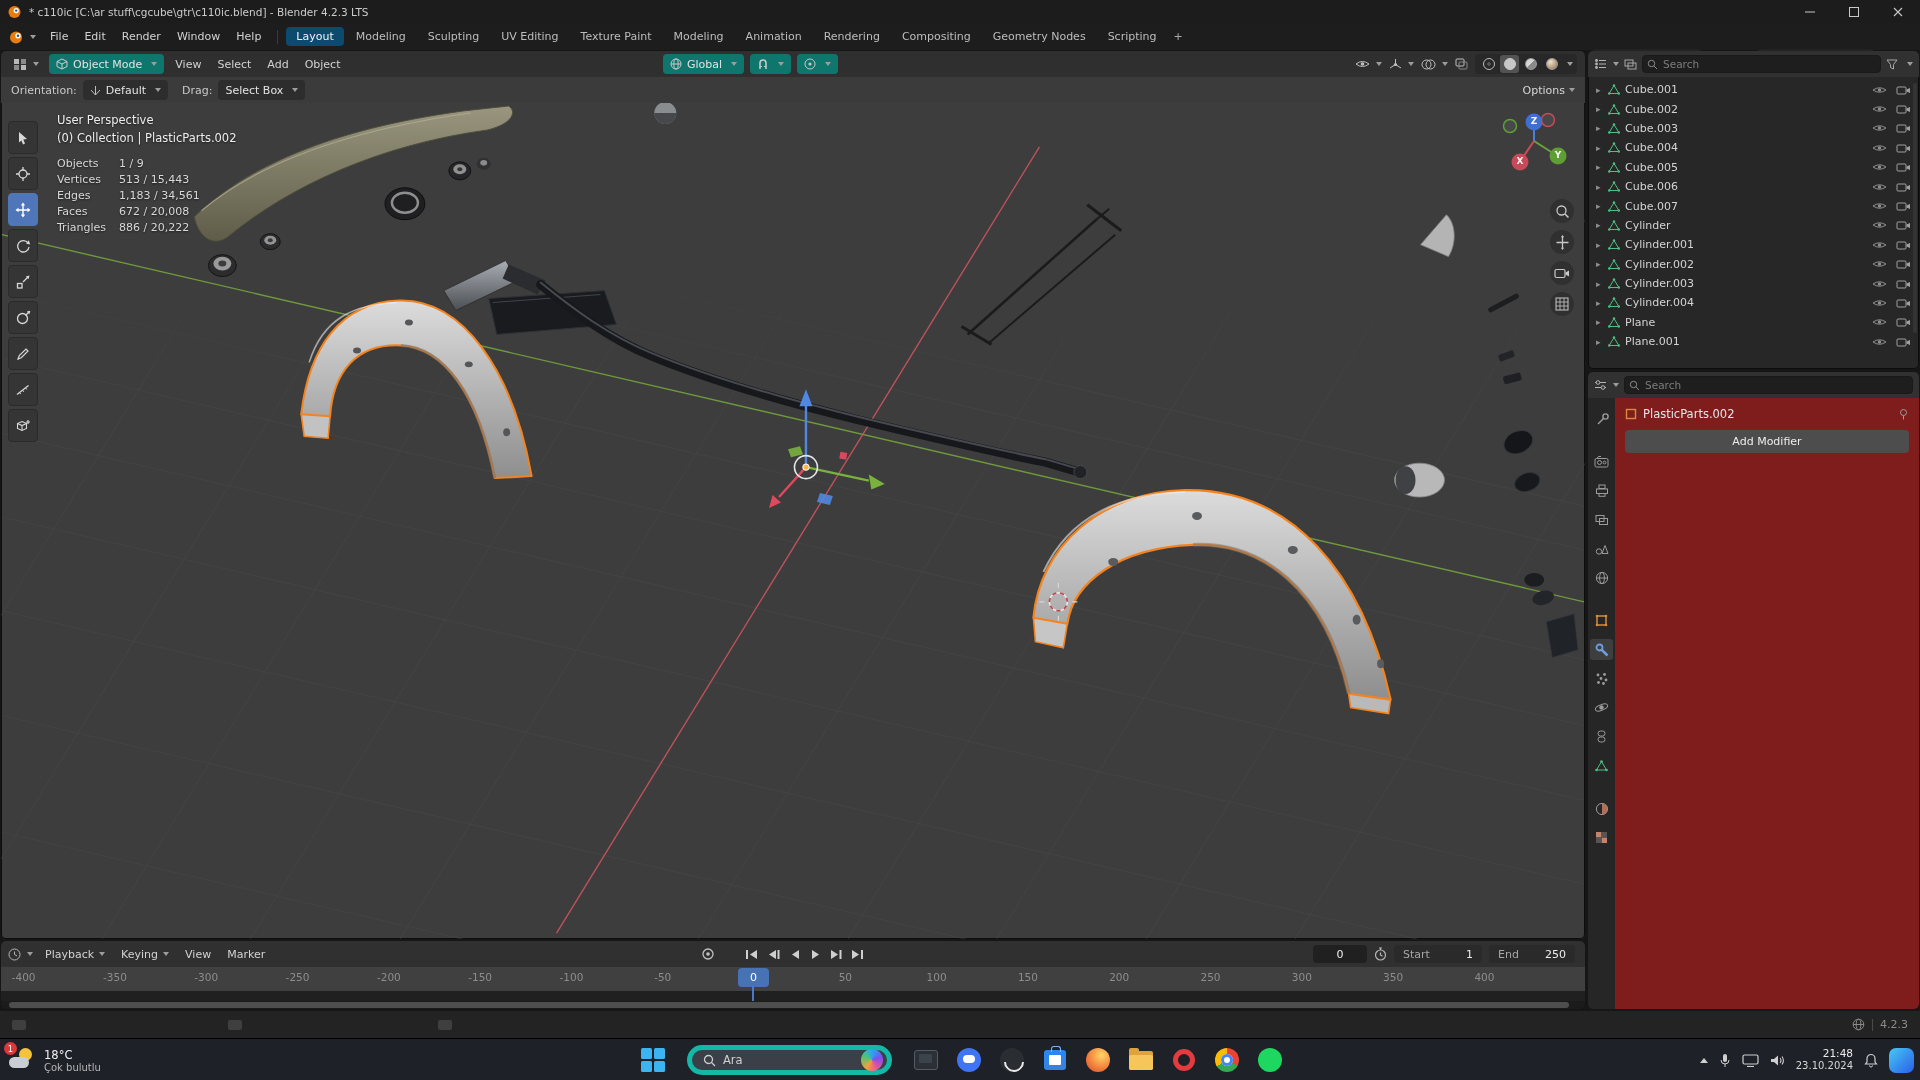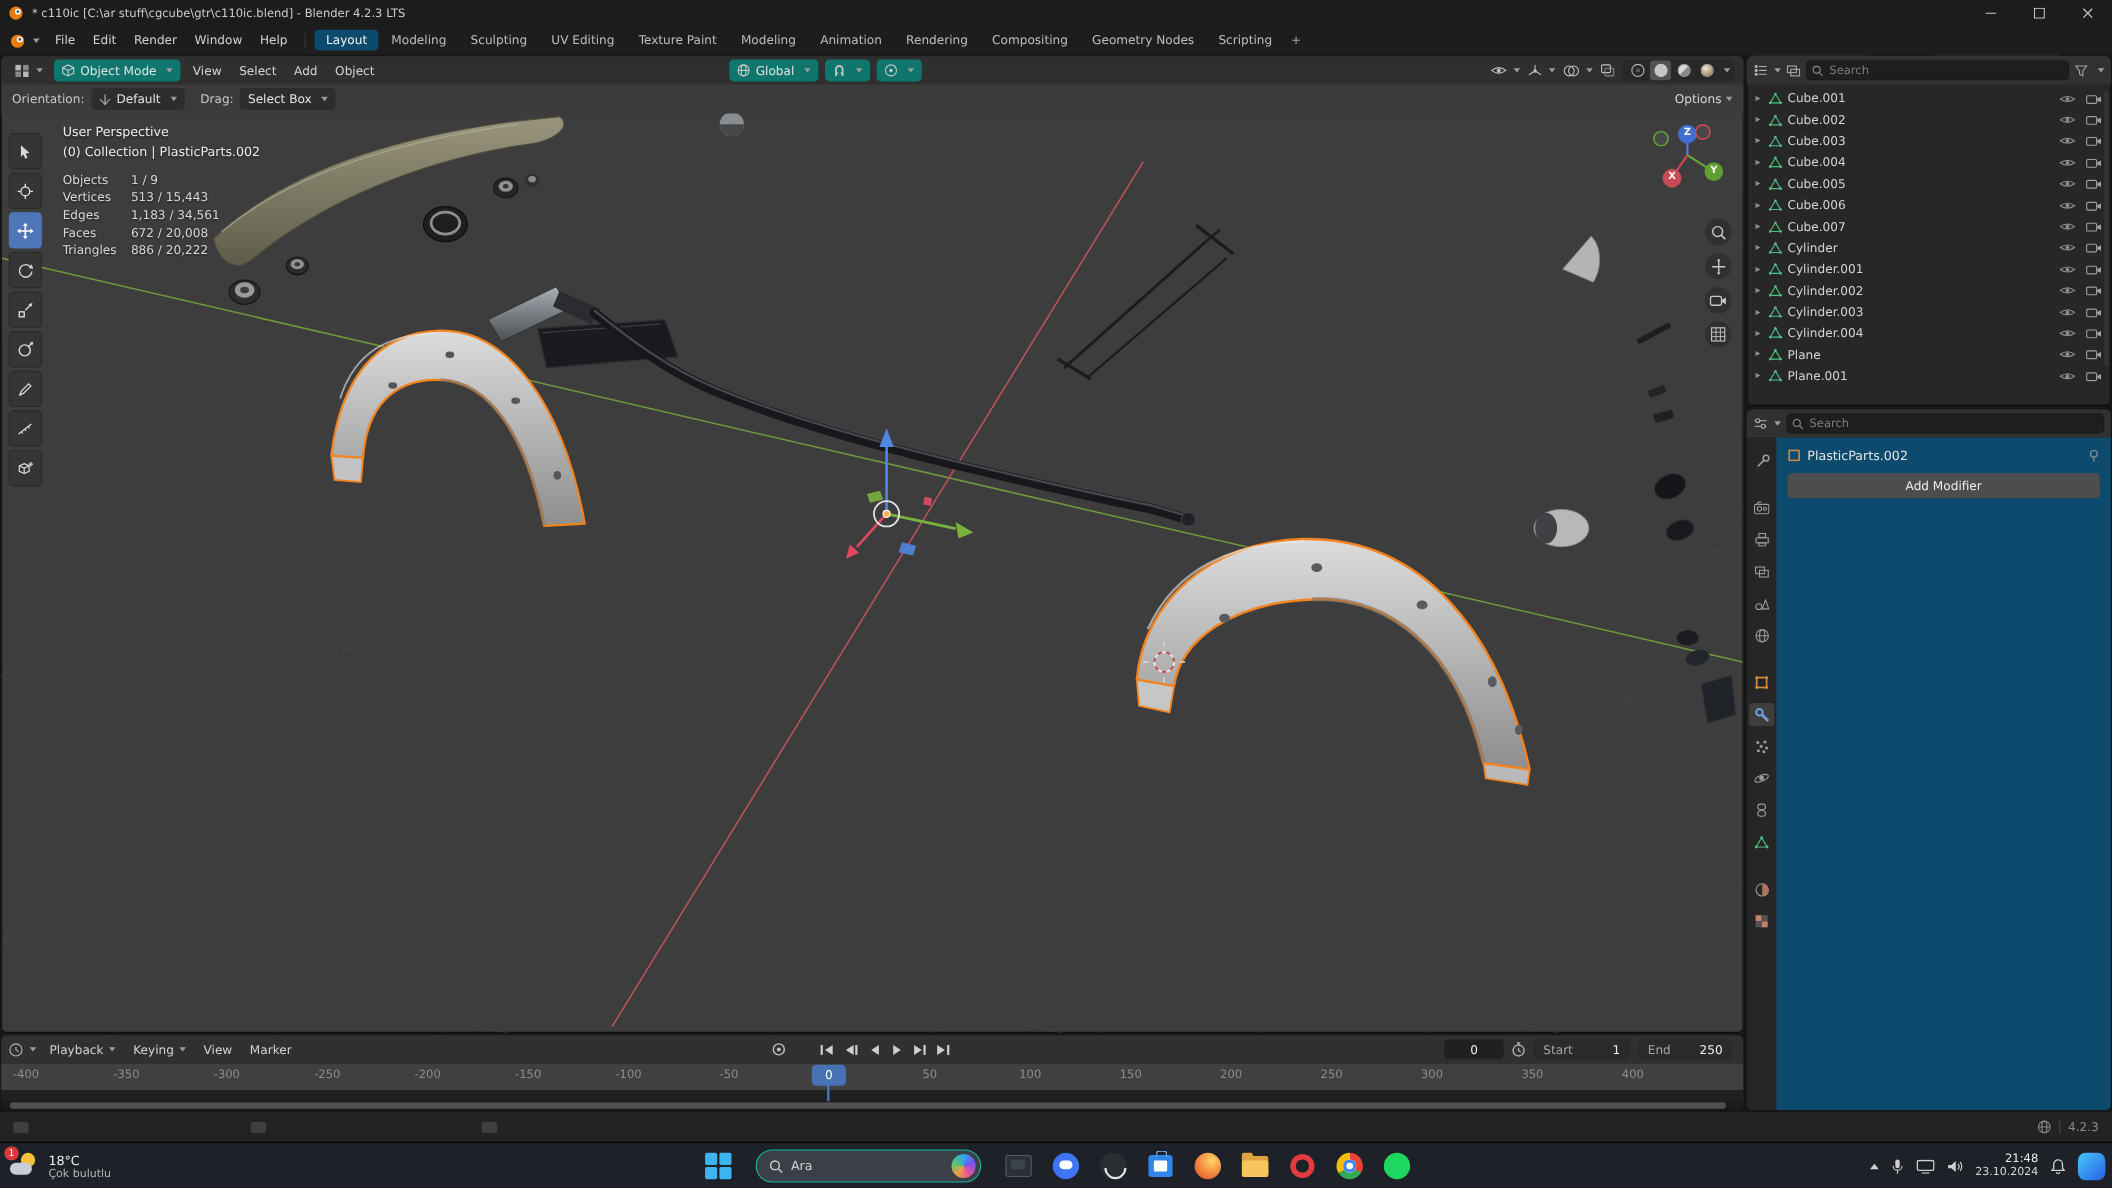--- a/index.html
+++ b/index.html
@@ -93,41 +93,41 @@
 .orow .chev{color:#8f8f8f;font-size:9px;width:12px}
 .orow .nm{margin-left:5px;flex:1;white-space:nowrap}
 .ol-scroll{position:absolute;right:2px;top:32px;width:4px;height:250px;background:#3f3f3f;border-radius:2px;opacity:.55}
 
 .properties{left:1588px;top:372px;width:331px;height:637px;background:#2e2e2e}
 .pr-header{height:26px;background:#313131;display:flex;align-items:center;padding:0 6px;gap:5px;border-radius:5px 5px 0 0}
 .pr-rail{position:absolute;left:0;top:26px;bottom:0;width:27px;background:#262626;display:flex;flex-direction:column;align-items:center;padding-top:10px;gap:8px;border-radius:0 0 0 5px}
 .rtab{width:23px;height:21px;display:flex;align-items:center;justify-content:center;border-radius:3px}
 .rtab.active{background:#3e3e3e}
 .rgap{height:6px;flex:none}
-.pr-content{position:absolute;left:27px;top:26px;right:0;bottom:0;background:#0c4a6e;border-radius:0 0 5px 0}
+.pr-content{position:absolute;left:27px;top:26px;right:0;bottom:0;background:#7f1d1d;border-radius:0 0 5px 0}
 .pc-crumb{display:flex;align-items:center;gap:6px;padding:9px 10px 6px 10px;color:#e4e4e4;font-size:11.5px}
 .pc-crumb .sp{flex:1}
 .add-mod{margin:3px 10px;height:23px;background:#4d4d4d;border-radius:4px;display:flex;align-items:center;justify-content:center;color:#ececec}
 
 .statusbar{left:0;top:1011px;width:1920px;height:27px;background:#232323;color:#8a8a8a}
 .sb-chip{top:9px;width:14px;height:10px;background:#4a4a4a;border-radius:2px;opacity:.75}
 .sb-right{position:absolute;right:12px;top:0;height:27px;display:flex;align-items:center;gap:7px}
 .sb-divider{width:1px;height:12px;background:#4a4a4a}
 
 .taskbar{left:0;top:1038px;width:1920px;height:42px;background:#1e2127;border-top:1px solid #000}
 .weather{position:absolute;left:8px;top:0;height:42px;display:flex;align-items:center;gap:8px}
 .w-icon{position:relative;width:28px;height:28px}
 .w-sun{position:absolute;left:11px;top:2px;width:13px;height:13px;border-radius:50%;background:#f5c33b}
 .w-cloud{position:absolute;left:1px;top:11px;width:20px;height:11px;border-radius:6px;background:#c9ced6}
 .w-badge{position:absolute;left:-4px;top:-4px;width:13px;height:13px;border-radius:50%;background:#d83a3a;color:#fff;font-size:8.5px;display:flex;align-items:center;justify-content:center}
 .w-temp{font-size:11.5px;color:#f0f0f0}
 .w-cond{font-size:10px;color:#b5b5b5}
 .tb-center{position:absolute;left:637px;top:0;height:42px;display:flex;align-items:center;gap:11px}
 .tb-ic{width:32px;height:32px;display:flex;align-items:center;justify-content:center;border-radius:5px}
-.search-pill{width:205px;height:30px;border-radius:15px;background:#3a3f48;border:1px solid #14b8a6;display:flex;align-items:center;padding:0 4px 0 11px;gap:7px;margin:0 7px}
+.search-pill{width:205px;height:30px;border-radius:15px;background:#3a3f48;border:5px solid #14b8a6;display:flex;align-items:center;padding:0 4px 0 11px;gap:7px;margin:0 7px}
 .search-pill input{flex:1;background:transparent;border:none;outline:none;color:#e2e2e2;font-size:11.5px;font-family:inherit;width:110px}
 .search-pill input::placeholder{color:#cfcfcf}
 .bing-ball{width:22px;height:22px;border-radius:50%;background:conic-gradient(#2aa7f0,#7c4ff0,#e052a0,#f0a13f,#59c26f,#2aa7f0)}
 .tray{position:absolute;right:6px;top:0;height:42px;display:flex;align-items:center;gap:11px}
 .clockblk{text-align:right;line-height:1.25}
 .clockblk .t{font-size:10.5px;color:#ececec}
 .clockblk .d{font-size:10px;color:#d6d6d6}
 .copilot{width:25px;height:25px;border-radius:7px;background:linear-gradient(135deg,#46c8f5,#2a5fe8)}
 .folder-ic{position:relative;width:24px;height:19px}
 .folder-back{position:absolute;left:0;top:0;width:24px;height:19px;border-radius:2px;background:#e0a23c}

